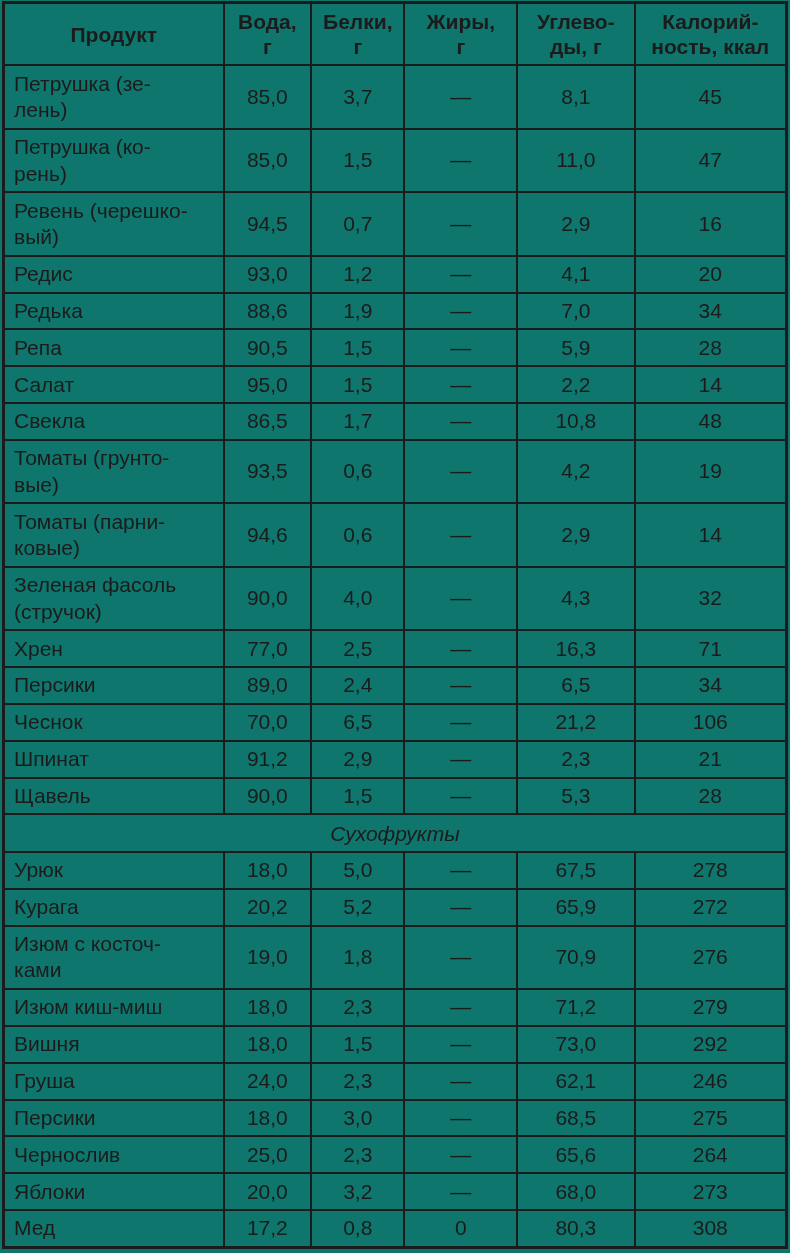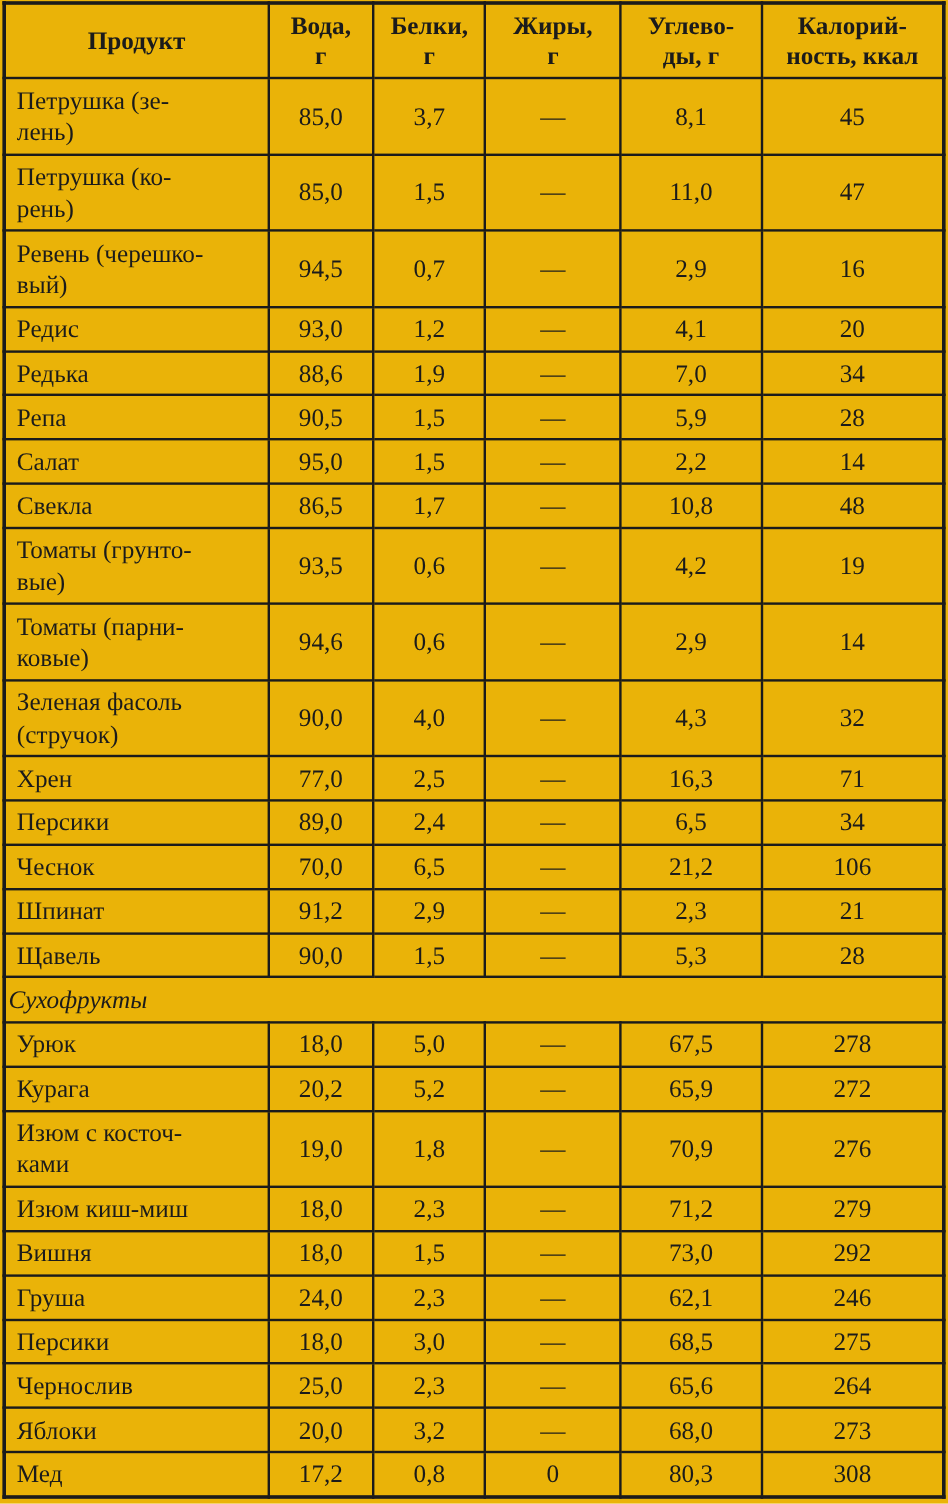--- a/index.html
+++ b/index.html
@@ -4,22 +4,22 @@
 <style>
   html, body {
     margin: 0;
     padding: 0;
     background: #ffffff;
   }
   .sheet {
     width: 790px;
     height: 1253px;
     box-sizing: border-box;
-    background: #eab308;
-    font-family: Liberation Serif, serif;
+    background: #0f766e;
+    font-family: Liberation Sans, sans-serif;
     padding: 1px 2px;
   }
   table.nutrition {
     width: 100%;
     height: 1248px;
     border-collapse: collapse;
     table-layout: fixed;
     border: 3px solid #1b1b1b;
     color: #1b1b1b;
   }
@@ -48,21 +48,21 @@
     padding: 4px 2px 4px 9px;
     line-height: 1.25;
     white-space: pre-line;
   }
   td.num {
     text-align: center;
     padding: 4px 2px;
     line-height: 1.25;
   }
   td.section {
-    text-align: left;
+    text-align: center;
     font-style: italic;
     padding: 5px 2px;
     line-height: 1.2;
   }
 </style>
 </head>
 <body>
 
 <div class="sheet">
   <table class="nutrition">

